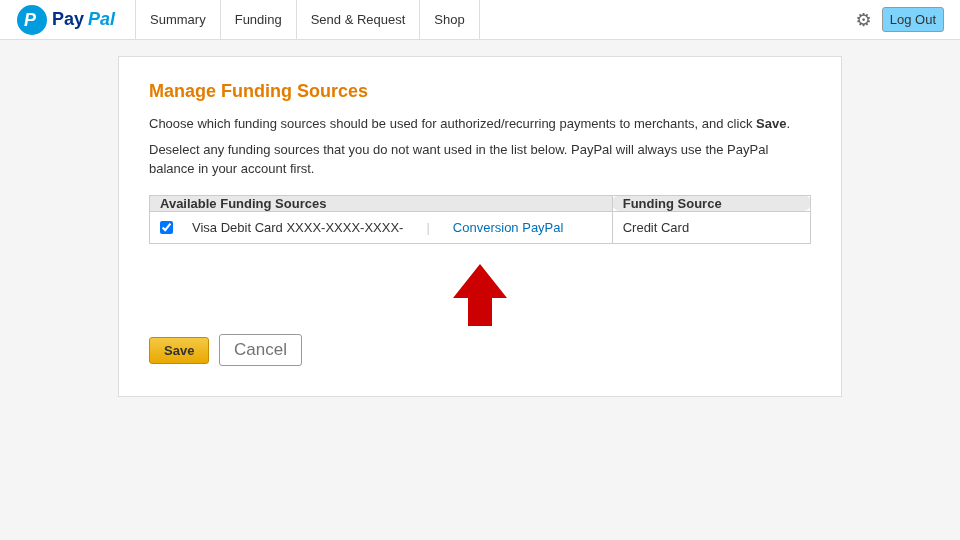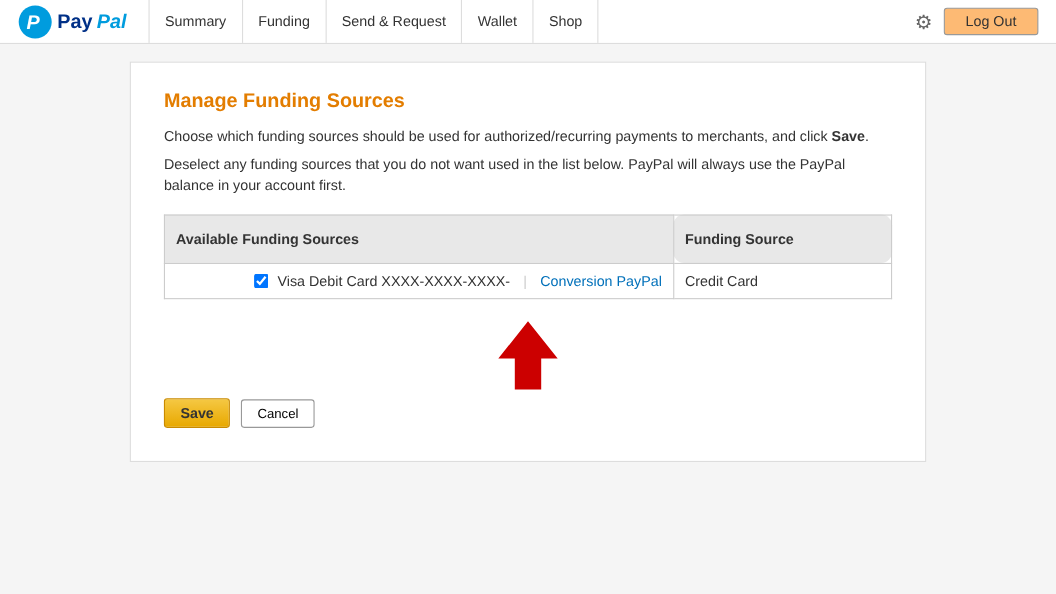--- a/index.html
+++ b/index.html
@@ -50,24 +50,24 @@
       margin-left: auto;
     }
     .gear-btn {
       background: none;
       border: none;
       cursor: pointer;
       font-size: 18px;
       color: #666;
     }
     .logout-btn {
-      background: #fdba74;
+      background: #7dd3fc;
       border: 1px solid #999;
       border-radius: 3px;
-      padding: 4px 19px;
+      padding: 4px 7px;
       font-size: 13px;
       cursor: pointer;
       color: #333;
     }
 
     
     #main {
       background: #fff;
       margin: 16px auto;
       width: 724px;
@@ -93,39 +93,38 @@
     
     .funding-table {
       width: 100%;
       border-collapse: collapse;
       margin-top: 16px;
       margin-bottom: 16px;
     }
     .funding-table th {
       background: #e8e8e8;
       border: 1px solid #ccc;
-      padding: 14px 10px;
+      padding: 0 10px;
       font-size: 13px;
       font-weight: bold;
       text-align: left;
     }
     .funding-table td {
       border: 1px solid #ccc;
       padding: 8px 10px;
       font-size: 13px;
       vertical-align: middle;
     }
     .funding-table .col-source { width: 70%; }
     .funding-table .col-type { width: 30%; border-radius: 10px; }
 
     .row-inner {
       display: flex;
       align-items: center;
-      gap: 8px;
-      justify-content: flex-end;
+      gap: 19px;
     }
     .conversion-link {
       color: #0070ba;
       text-decoration: none;
       font-size: 13px;
     }
     .separator {
       color: #ccc;
       margin: 0 4px;
     }
@@ -140,22 +139,22 @@
       font-weight: bold;
       color: #333;
       cursor: pointer;
     }
 
     .btn-cancel {
       background: #fff;
       border: 1px solid #999;
       border-radius: 3px;
       padding: 5px 14px;
-      font-size: 12px;
-      color: #000000;
+      font-size: 17px;
+      color: #737373;
       cursor: pointer;
       margin-left: 6px;
     }
 
     
     .arrow-container {
       display: flex;
       justify-content: center;
       margin-top: 10px;
       margin-bottom: 4px;
@@ -179,21 +178,20 @@
       </svg>
       <span style="color:#003087; font-size:18px; font-weight:bold; ">Pay</span>
         <span style="color:#009cde; font-size:18px; font-weight:bold; font-style:italic;">Pal</span>
     </div>
   </div>
 
   <nav id="nav">
     <a class="nav-item">Summary</a>
     <a class="nav-item">Funding</a>
     <a class="nav-item">Send &amp; Request</a>
-    <a class="nav-item">Wallet</a>
     <a class="nav-item">Shop</a>
   </nav>
 
   <div id="header-right">
     <button class="gear-btn">⚙</button>
     <button class="logout-btn">Log Out</button>
   </div>
 </div>
 
 <div id="main">

